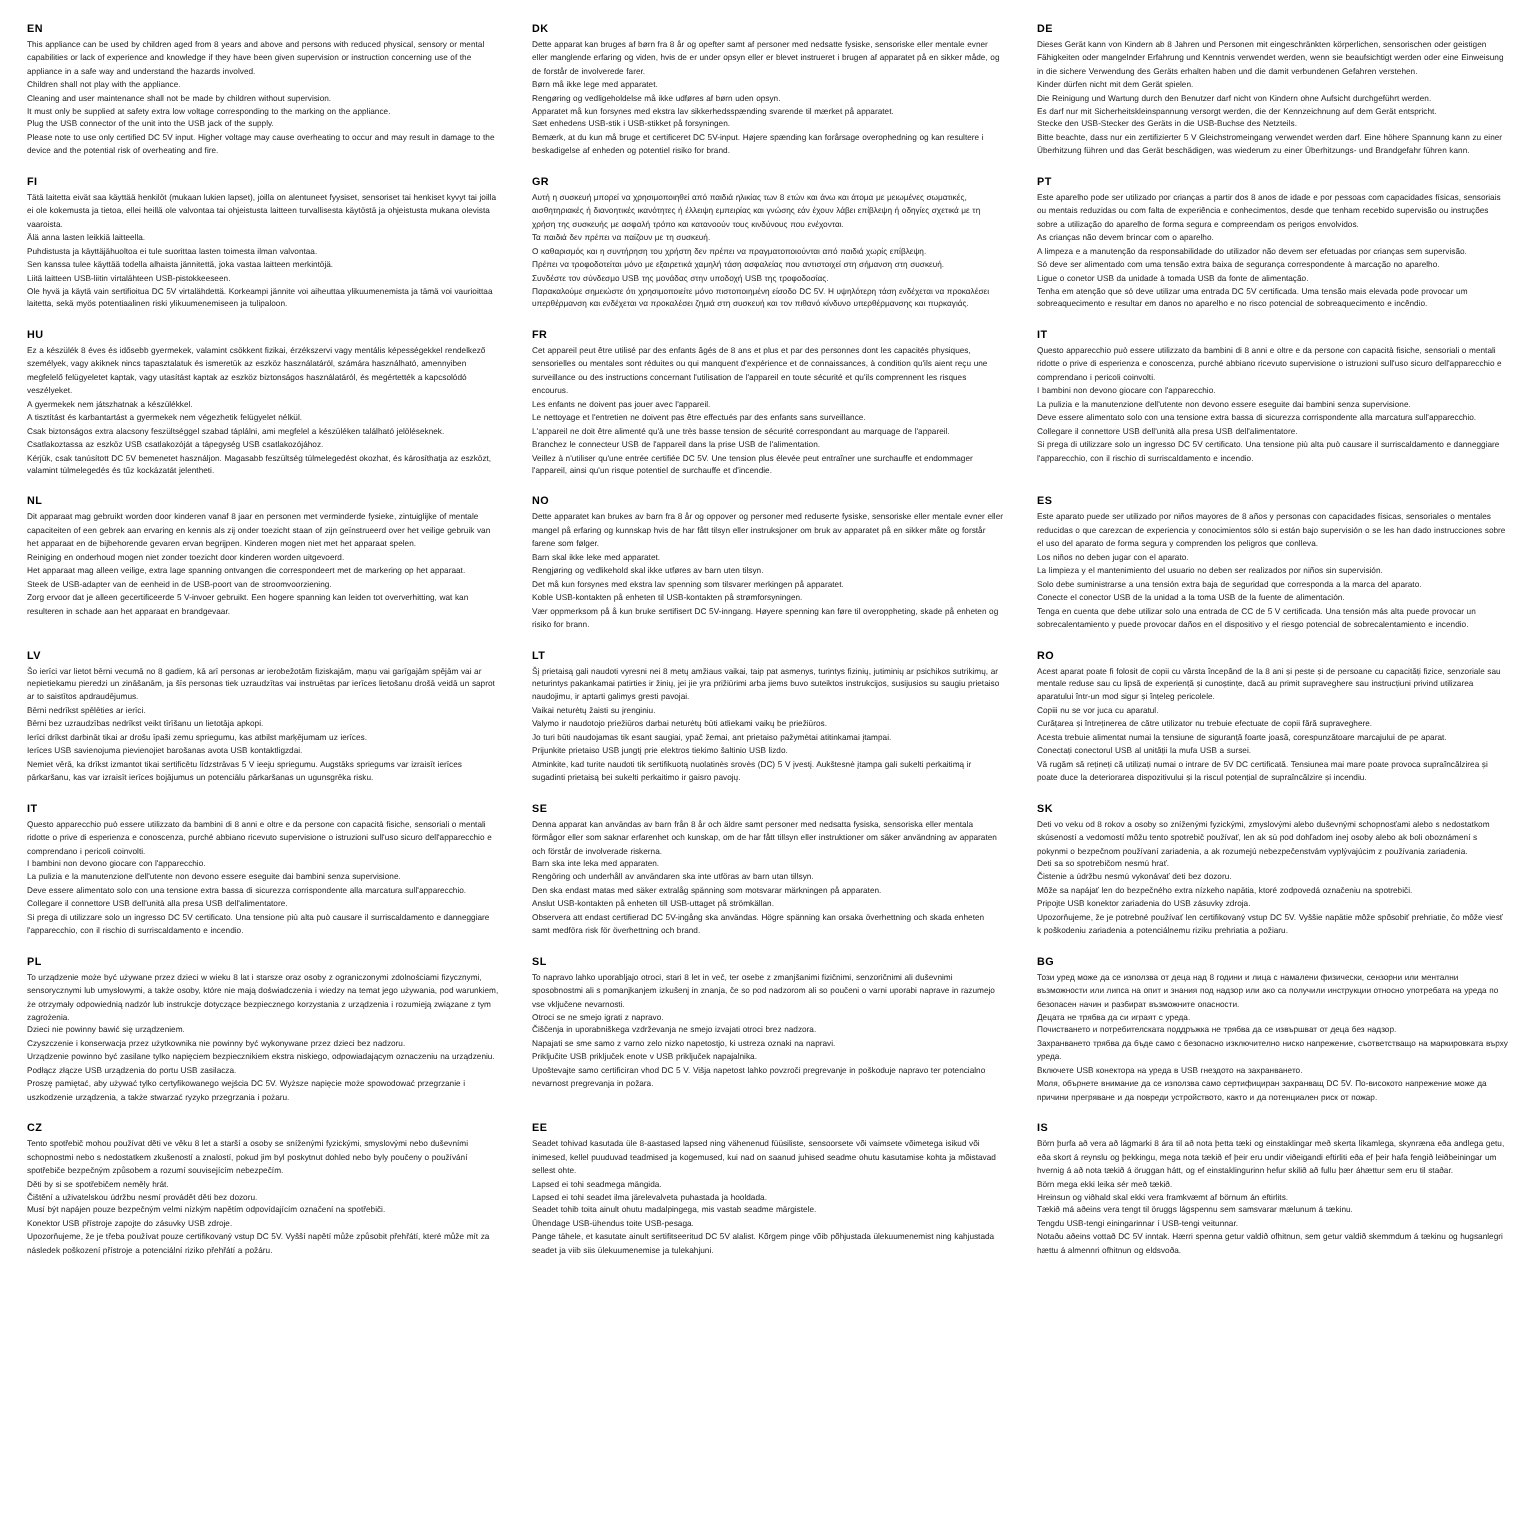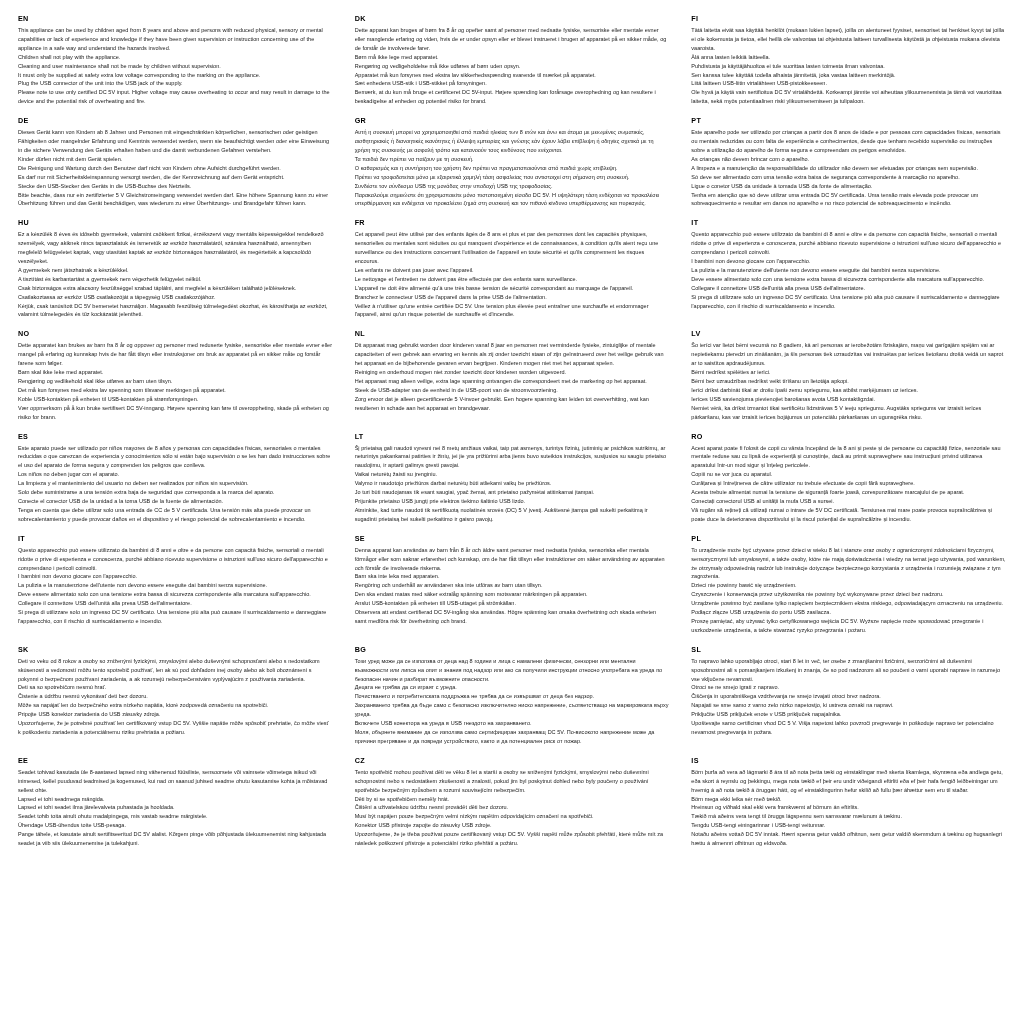--- a/index.html
+++ b/index.html
@@ -65,38 +65,38 @@
     <div class="cell">
       <div class="lang">DK</div>
       <div class="body">Dette apparat kan bruges af børn fra 8 år og opefter samt af personer med nedsatte fysiske, sensoriske eller mentale evner eller manglende erfaring og viden, hvis de er under opsyn eller er blevet instrueret i brugen af apparatet på en sikker måde, og de forstår de involverede farer.
 Børn må ikke lege med apparatet.
 Rengøring og vedligeholdelse må ikke udføres af børn uden opsyn.
 Apparatet må kun forsynes med ekstra lav sikkerhedsspænding svarende til mærket på apparatet.
 Sæt enhedens USB-stik i USB-stikket på forsyningen.
 Bemærk, at du kun må bruge et certificeret DC 5V-input. Højere spænding kan forårsage overophedning og kan resultere i beskadigelse af enheden og potentiel risiko for brand.</div>
     </div>
     <div class="cell">
+      <div class="lang">DE</div>
+      <div class="body">Dieses Gerät kann von Kindern ab 8 Jahren und Personen mit eingeschränkten körperlichen, sensorischen oder geistigen Fähigkeiten oder mangelnder Erfahrung und Kenntnis verwendet werden, wenn sie beaufsichtigt werden oder eine Einweisung in die sichere Verwendung des Geräts erhalten haben und die damit verbundenen Gefahren verstehen.
+Kinder dürfen nicht mit dem Gerät spielen.
+Die Reinigung und Wartung durch den Benutzer darf nicht von Kindern ohne Aufsicht durchgeführt werden.
+Es darf nur mit Sicherheitskleinspannung versorgt werden, die der Kennzeichnung auf dem Gerät entspricht.
+Stecke den USB-Stecker des Geräts in die USB-Buchse des Netzteils.
+Bitte beachte, dass nur ein zertifizierter 5 V Gleichstromeingang verwendet werden darf. Eine höhere Spannung kann zu einer Überhitzung führen und das Gerät beschädigen, was wiederum zu einer Überhitzungs- und Brandgefahr führen kann.</div>
+    </div>
+
+    <div class="cell">
       <div class="lang">FI</div>
       <div class="body">Tätä laitetta eivät saa käyttää henkilöt (mukaan lukien lapset), joilla on alentuneet fyysiset, sensoriset tai henkiset kyvyt tai joilla ei ole kokemusta ja tietoa, ellei heillä ole valvontaa tai ohjeistusta laitteen turvallisesta käytöstä ja ohjeistusta mukana olevista vaaroista.
 Älä anna lasten leikkiä laitteella.
 Puhdistusta ja käyttäjähuoltoa ei tule suorittaa lasten toimesta ilman valvontaa.
 Sen kanssa tulee käyttää todella alhaista jännitettä, joka vastaa laitteen merkintöjä.
 Liitä laitteen USB-liitin virtalähteen USB-pistokkeeseen.
 Ole hyvä ja käytä vain sertifioitua DC 5V virtalähdettä. Korkeampi jännite voi aiheuttaa ylikuumenemista ja tämä voi vaurioittaa laitetta, sekä myös potentiaalinen riski ylikuumenemiseen ja tulipaloon.</div>
     </div>
-
-    <div class="cell">
-      <div class="lang">DE</div>
-      <div class="body">Dieses Gerät kann von Kindern ab 8 Jahren und Personen mit eingeschränkten körperlichen, sensorischen oder geistigen Fähigkeiten oder mangelnder Erfahrung und Kenntnis verwendet werden, wenn sie beaufsichtigt werden oder eine Einweisung in die sichere Verwendung des Geräts erhalten haben und die damit verbundenen Gefahren verstehen.
-Kinder dürfen nicht mit dem Gerät spielen.
-Die Reinigung und Wartung durch den Benutzer darf nicht von Kindern ohne Aufsicht durchgeführt werden.
-Es darf nur mit Sicherheitskleinspannung versorgt werden, die der Kennzeichnung auf dem Gerät entspricht.
-Stecke den USB-Stecker des Geräts in die USB-Buchse des Netzteils.
-Bitte beachte, dass nur ein zertifizierter 5 V Gleichstromeingang verwendet werden darf. Eine höhere Spannung kann zu einer Überhitzung führen und das Gerät beschädigen, was wiederum zu einer Überhitzungs- und Brandgefahr führen kann.</div>
-    </div>
     <div class="cell">
       <div class="lang">GR</div>
       <div class="body">Αυτή η συσκευή μπορεί να χρησιμοποιηθεί από παιδιά ηλικίας των 8 ετών και άνω και άτομα με μειωμένες σωματικές, αισθητηριακές ή διανοητικές ικανότητες ή έλλειψη εμπειρίας και γνώσης εάν έχουν λάβει επίβλεψη ή οδηγίες σχετικά με τη χρήση της συσκευής με ασφαλή τρόπο και κατανοούν τους κινδύνους που ενέχονται.
 Τα παιδιά δεν πρέπει να παίζουν με τη συσκευή.
 Ο καθαρισμός και η συντήρηση του χρήστη δεν πρέπει να πραγματοποιούνται από παιδιά χωρίς επίβλεψη.
 Πρέπει να τροφοδοτείται μόνο με εξαιρετικά χαμηλή τάση ασφαλείας που αντιστοιχεί στη σήμανση στη συσκευή.
 Συνδέστε τον σύνδεσμο USB της μονάδας στην υποδοχή USB της τροφοδοσίας.
 Παρακαλούμε σημειώστε ότι χρησιμοποιείτε μόνο πιστοποιημένη είσοδο DC 5V. Η υψηλότερη τάση ενδέχεται να προκαλέσει υπερθέρμανση και ενδέχεται να προκαλέσει ζημιά στη συσκευή και τον πιθανό κίνδυνο υπερθέρμανσης και πυρκαγιάς.</div>
     </div>
     <div class="cell">
@@ -131,55 +131,55 @@
       <div class="lang">IT</div>
       <div class="body">Questo apparecchio può essere utilizzato da bambini di 8 anni e oltre e da persone con capacità fisiche, sensoriali o mentali ridotte o prive di esperienza e conoscenza, purché abbiano ricevuto supervisione o istruzioni sull'uso sicuro dell'apparecchio e comprendano i pericoli coinvolti.
 I bambini non devono giocare con l'apparecchio.
 La pulizia e la manutenzione dell'utente non devono essere eseguite dai bambini senza supervisione.
 Deve essere alimentato solo con una tensione extra bassa di sicurezza corrispondente alla marcatura sull'apparecchio.
 Collegare il connettore USB dell'unità alla presa USB dell'alimentatore.
 Si prega di utilizzare solo un ingresso DC 5V certificato. Una tensione più alta può causare il surriscaldamento e danneggiare l'apparecchio, con il rischio di surriscaldamento e incendio.</div>
     </div>
 
     <div class="cell">
+      <div class="lang">NL</div>
+      <div class="body">Dit apparaat mag gebruikt worden door kinderen vanaf 8 jaar en personen met verminderde fysieke, zintuiglijke of mentale capaciteiten of een gebrek aan ervaring en kennis als zij onder toezicht staan of zijn geïnstrueerd over het veilige gebruik van het apparaat en de bijbehorende gevaren ervan begrijpen. Kinderen mogen niet met het apparaat spelen.
+Reiniging en onderhoud mogen niet zonder toezicht door kinderen worden uitgevoerd.
+Het apparaat mag alleen veilige, extra lage spanning ontvangen die correspondeert met de markering op het apparaat.
+Steek de USB-adapter van de eenheid in de USB-poort van de stroomvoorziening.
+Zorg ervoor dat je alleen gecertificeerde 5 V-invoer gebruikt. Een hogere spanning kan leiden tot oververhitting, wat kan resulteren in schade aan het apparaat en brandgevaar.</div>
+    </div>
+    <div class="cell">
       <div class="lang">NO</div>
       <div class="body">Dette apparatet kan brukes av barn fra 8 år og oppover og personer med reduserte fysiske, sensoriske eller mentale evner eller mangel på erfaring og kunnskap hvis de har fått tilsyn eller instruksjoner om bruk av apparatet på en sikker måte og forstår farene som følger.
 Barn skal ikke leke med apparatet.
 Rengjøring og vedlikehold skal ikke utføres av barn uten tilsyn.
 Det må kun forsynes med ekstra lav spenning som tilsvarer merkingen på apparatet.
 Koble USB-kontakten på enheten til USB-kontakten på strømforsyningen.
 Vær oppmerksom på å kun bruke sertifisert DC 5V-inngang. Høyere spenning kan føre til overoppheting, skade på enheten og risiko for brann.</div>
     </div>
     <div class="cell">
-      <div class="lang">NL</div>
-      <div class="body">Dit apparaat mag gebruikt worden door kinderen vanaf 8 jaar en personen met verminderde fysieke, zintuiglijke of mentale capaciteiten of een gebrek aan ervaring en kennis als zij onder toezicht staan of zijn geïnstrueerd over het veilige gebruik van het apparaat en de bijbehorende gevaren ervan begrijpen. Kinderen mogen niet met het apparaat spelen.
-Reiniging en onderhoud mogen niet zonder toezicht door kinderen worden uitgevoerd.
-Het apparaat mag alleen veilige, extra lage spanning ontvangen die correspondeert met de markering op het apparaat.
-Steek de USB-adapter van de eenheid in de USB-poort van de stroomvoorziening.
-Zorg ervoor dat je alleen gecertificeerde 5 V-invoer gebruikt. Een hogere spanning kan leiden tot oververhitting, wat kan resulteren in schade aan het apparaat en brandgevaar.</div>
-    </div>
+      <div class="lang">ES</div>
+      <div class="body">Este aparato puede ser utilizado por niños mayores de 8 años y personas con capacidades físicas, sensoriales o mentales reducidas o que carezcan de experiencia y conocimientos sólo si están bajo supervisión o se les han dado instrucciones sobre el uso del aparato de forma segura y comprenden los peligros que conlleva.
+Los niños no deben jugar con el aparato.
+La limpieza y el mantenimiento del usuario no deben ser realizados por niños sin supervisión.
+Solo debe suministrarse a una tensión extra baja de seguridad que corresponda a la marca del aparato.
+Conecte el conector USB de la unidad a la toma USB de la fuente de alimentación.
+Tenga en cuenta que debe utilizar solo una entrada de CC de 5 V certificada. Una tensión más alta puede provocar un sobrecalentamiento y puede provocar daños en el dispositivo y el riesgo potencial de sobrecalentamiento e incendio.</div>
+    </div>
+
     <div class="cell">
       <div class="lang">LV</div>
       <div class="body">Šo ierīci var lietot bērni vecumā no 8 gadiem, kā arī personas ar ierobežotām fiziskajām, maņu vai garīgajām spējām vai ar nepietiekamu pieredzi un zināšanām, ja šīs personas tiek uzraudzītas vai instruētas par ierīces lietošanu drošā veidā un saprot ar to saistītos apdraudējumus.
 Bērni nedrīkst spēlēties ar ierīci.
 Bērni bez uzraudzības nedrīkst veikt tīrīšanu un lietotāja apkopi.
 Ierīci drīkst darbināt tikai ar drošu īpaši zemu spriegumu, kas atbilst marķējumam uz ierīces.
 Ierīces USB savienojuma pievienojiet barošanas avota USB kontaktligzdai.
 Nemiet vērā, ka drīkst izmantot tikai sertificētu līdzstrāvas 5 V ieeju spriegumu. Augstāks spriegums var izraisīt ierīces pārkaršanu, kas var izraisīt ierīces bojājumus un potenciālu pārkaršanas un ugunsgrēka risku.</div>
     </div>
-
-    <div class="cell">
-      <div class="lang">ES</div>
-      <div class="body">Este aparato puede ser utilizado por niños mayores de 8 años y personas con capacidades físicas, sensoriales o mentales reducidas o que carezcan de experiencia y conocimientos sólo si están bajo supervisión o se les han dado instrucciones sobre el uso del aparato de forma segura y comprenden los peligros que conlleva.
-Los niños no deben jugar con el aparato.
-La limpieza y el mantenimiento del usuario no deben ser realizados por niños sin supervisión.
-Solo debe suministrarse a una tensión extra baja de seguridad que corresponda a la marca del aparato.
-Conecte el conector USB de la unidad a la toma USB de la fuente de alimentación.
-Tenga en cuenta que debe utilizar solo una entrada de CC de 5 V certificada. Una tensión más alta puede provocar un sobrecalentamiento y puede provocar daños en el dispositivo y el riesgo potencial de sobrecalentamiento e incendio.</div>
-    </div>
     <div class="cell">
       <div class="lang">LT</div>
       <div class="body">Šį prietaisą gali naudoti vyresni nei 8 metų amžiaus vaikai, taip pat asmenys, turintys fizinių, jutiminių ar psichikos sutrikimų, ar neturintys pakankamai patirties ir žinių, jei jie yra prižiūrimi arba jiems buvo suteiktos instrukcijos, susijusios su saugiu prietaiso naudojimu, ir aptarti galimys gresti pavojai.
 Vaikai neturėtų žaisti su įrenginiu.
 Valymo ir naudotojo priežiūros darbai neturėtų būti atliekami vaikų be priežiūros.
 Jo turi būti naudojamas tik esant saugiai, ypač žemai, ant prietaiso pažymėtai atitinkamai įtampai.
 Prijunkite prietaiso USB jungtį prie elektros tiekimo šaltinio USB lizdo.
 Atminkite, kad turite naudoti tik sertifikuotą nuolatinės srovės (DC) 5 V įvestį. Aukštesnė įtampa gali sukelti perkaitimą ir sugadinti prietaisą bei sukelti perkaitimo ir gaisro pavojų.</div>
     </div>
     <div class="cell">
@@ -204,76 +204,76 @@
     <div class="cell">
       <div class="lang">SE</div>
       <div class="body">Denna apparat kan användas av barn från 8 år och äldre samt personer med nedsatta fysiska, sensoriska eller mentala förmågor eller som saknar erfarenhet och kunskap, om de har fått tillsyn eller instruktioner om säker användning av apparaten och förstår de involverade riskerna.
 Barn ska inte leka med apparaten.
 Rengöring och underhåll av användaren ska inte utföras av barn utan tillsyn.
 Den ska endast matas med säker extralåg spänning som motsvarar märkningen på apparaten.
 Anslut USB-kontakten på enheten till USB-uttaget på strömkällan.
 Observera att endast certifierad DC 5V-ingång ska användas. Högre spänning kan orsaka överhettning och skada enheten samt medföra risk för överhettning och brand.</div>
     </div>
     <div class="cell">
+      <div class="lang">SK</div>
+      <div class="body">Deti vo veku od 8 rokov a osoby so zníženými fyzickými, zmyslovými alebo duševnými schopnosťami alebo s nedostatkom skúseností a vedomostí môžu tento spotrebič používať, len ak sú pod dohľadom inej osoby alebo ak boli oboznámení s pokynmi o bezpečnom používaní zariadenia, a ak rozumejú nebezpečenstvám vyplývajúcim z používania zariadenia.
+Deti sa so spotrebičom nesmú hrať.
+Čistenie a údržbu nesmú vykonávať deti bez dozoru.
+Môže sa napájať len do bezpečného extra nízkeho napätia, ktoré zodpovedá označeniu na spotrebiči.
+Pripojte USB konektor zariadenia do USB zásuvky zdroja.
+Upozorňujeme, že je potrebné používať len certifikovaný vstup DC 5V. Vyššie napätie môže spôsobiť prehriatie, čo môže viesť k poškodeniu zariadenia a potenciálnemu riziku prehriatia a požiaru.</div>
+    </div>
+
+    <div class="cell">
       <div class="lang">PL</div>
       <div class="body">To urządzenie może być używane przez dzieci w wieku 8 lat i starsze oraz osoby z ograniczonymi zdolnościami fizycznymi, sensorycznymi lub umysłowymi, a także osoby, które nie mają doświadczenia i wiedzy na temat jego używania, pod warunkiem, że otrzymały odpowiednią nadzór lub instrukcje dotyczące bezpiecznego korzystania z urządzenia i rozumieją związane z tym zagrożenia.
 Dzieci nie powinny bawić się urządzeniem.
 Czyszczenie i konserwacja przez użytkownika nie powinny być wykonywane przez dzieci bez nadzoru.
 Urządzenie powinno być zasilane tylko napięciem bezpiecznikiem ekstra niskiego, odpowiadającym oznaczeniu na urządzeniu.
 Podłącz złącze USB urządzenia do portu USB zasilacza.
 Proszę pamiętać, aby używać tylko certyfikowanego wejścia DC 5V. Wyższe napięcie może spowodować przegrzanie i uszkodzenie urządzenia, a także stwarzać ryzyko przegrzania i pożaru.</div>
     </div>
-
-    <div class="cell">
-      <div class="lang">SK</div>
-      <div class="body">Deti vo veku od 8 rokov a osoby so zníženými fyzickými, zmyslovými alebo duševnými schopnosťami alebo s nedostatkom skúseností a vedomostí môžu tento spotrebič používať, len ak sú pod dohľadom inej osoby alebo ak boli oboznámení s pokynmi o bezpečnom používaní zariadenia, a ak rozumejú nebezpečenstvám vyplývajúcim z používania zariadenia.
-Deti sa so spotrebičom nesmú hrať.
-Čistenie a údržbu nesmú vykonávať deti bez dozoru.
-Môže sa napájať len do bezpečného extra nízkeho napätia, ktoré zodpovedá označeniu na spotrebiči.
-Pripojte USB konektor zariadenia do USB zásuvky zdroja.
-Upozorňujeme, že je potrebné používať len certifikovaný vstup DC 5V. Vyššie napätie môže spôsobiť prehriatie, čo môže viesť k poškodeniu zariadenia a potenciálnemu riziku prehriatia a požiaru.</div>
+    <div class="cell">
+      <div class="lang">SL</div>
+      <div class="body">To napravo lahko uporabljajo otroci, stari 8 let in več, ter osebe z zmanjšanimi fizičnimi, senzoričnimi ali duševnimi sposobnostmi ali s pomanjkanjem izkušenj in znanja, če so pod nadzorom ali so poučeni o varni uporabi naprave in razumejo vse vključene nevarnosti.
+Otroci se ne smejo igrati z napravo.
+Čiščenja in uporabniškega vzdrževanja ne smejo izvajati otroci brez nadzora.
+Napajati se sme samo z varno zelo nizko napetostjo, ki ustreza oznaki na napravi.
+Priključite USB priključek enote v USB priključek napajalnika.
+Upoštevajte samo certificiran vhod DC 5 V. Višja napetost lahko povzroči pregrevanje in poškoduje napravo ter potencialno nevarnost pregrevanja in požara.</div>
     </div>
     <div class="cell">
       <div class="lang">BG</div>
       <div class="body">Този уред може да се използва от деца над 8 години и лица с намалени физически, сензорни или ментални възможности или липса на опит и знания под надзор или ако са получили инструкции относно употребата на уреда по безопасен начин и разбират възможните опасности.
 Децата не трябва да си играят с уреда.
 Почистването и потребителската поддръжка не трябва да се извършват от деца без надзор.
 Захранването трябва да бъде само с безопасно изключително ниско напрежение, съответстващо на маркировката върху уреда.
 Включете USB конектора на уреда в USB гнездото на захранването.
 Моля, обърнете внимание да се използва само сертифициран захранващ DC 5V. По-високото напрежение може да причини прегряване и да повреди устройството, както и да потенциален риск от пожар.</div>
     </div>
-    <div class="cell">
-      <div class="lang">SL</div>
-      <div class="body">To napravo lahko uporabljajo otroci, stari 8 let in več, ter osebe z zmanjšanimi fizičnimi, senzoričnimi ali duševnimi sposobnostmi ali s pomanjkanjem izkušenj in znanja, če so pod nadzorom ali so poučeni o varni uporabi naprave in razumejo vse vključene nevarnosti.
-Otroci se ne smejo igrati z napravo.
-Čiščenja in uporabniškega vzdrževanja ne smejo izvajati otroci brez nadzora.
-Napajati se sme samo z varno zelo nizko napetostjo, ki ustreza oznaki na napravi.
-Priključite USB priključek enote v USB priključek napajalnika.
-Upoštevajte samo certificiran vhod DC 5 V. Višja napetost lahko povzroči pregrevanje in poškoduje napravo ter potencialno nevarnost pregrevanja in požara.</div>
-    </div>
-
+
+    <div class="cell">
+      <div class="lang">CZ</div>
+      <div class="body">Tento spotřebič mohou používat děti ve věku 8 let a starší a osoby se sníženými fyzickými, smyslovými nebo duševními schopnostmi nebo s nedostatkem zkušeností a znalostí, pokud jim byl poskytnut dohled nebo byly poučeny o používání spotřebiče bezpečným způsobem a rozumí souvisejícím nebezpečím.
+Děti by si se spotřebičem neměly hrát.
+Čištění a uživatelskou údržbu nesmí provádět děti bez dozoru.
+Musí být napájen pouze bezpečným velmi nízkým napětím odpovídajícím označení na spotřebiči.
+Konektor USB přístroje zapojte do zásuvky USB zdroje.
+Upozorňujeme, že je třeba používat pouze certifikovaný vstup DC 5V. Vyšší napětí může způsobit přehřátí, které může mít za následek poškození přístroje a potenciální riziko přehřátí a požáru.</div>
+    </div>
     <div class="cell">
       <div class="lang">EE</div>
       <div class="body">Seadet tohivad kasutada üle 8-aastased lapsed ning vähenenud füüsiliste, sensoorsete või vaimsete võimetega isikud või inimesed, kellel puuduvad teadmised ja kogemused, kui nad on saanud juhised seadme ohutu kasutamise kohta ja mõistavad sellest ohte.
 Lapsed ei tohi seadmega mängida.
 Lapsed ei tohi seadet ilma järelevalveta puhastada ja hooldada.
 Seadet tohib toita ainult ohutu madalpingega, mis vastab seadme märgistele.
 Ühendage USB-ühendus toite USB-pesaga.
 Pange tähele, et kasutate ainult sertifitseeritud DC 5V alalist. Kõrgem pinge võib põhjustada ülekuumenemist ning kahjustada seadet ja viib siis ülekuumenemise ja tulekahjuni.</div>
     </div>
     <div class="cell">
-      <div class="lang">CZ</div>
-      <div class="body">Tento spotřebič mohou používat děti ve věku 8 let a starší a osoby se sníženými fyzickými, smyslovými nebo duševními schopnostmi nebo s nedostatkem zkušeností a znalostí, pokud jim byl poskytnut dohled nebo byly poučeny o používání spotřebiče bezpečným způsobem a rozumí souvisejícím nebezpečím.
-Děti by si se spotřebičem neměly hrát.
-Čištění a uživatelskou údržbu nesmí provádět děti bez dozoru.
-Musí být napájen pouze bezpečným velmi nízkým napětím odpovídajícím označení na spotřebiči.
-Konektor USB přístroje zapojte do zásuvky USB zdroje.
-Upozorňujeme, že je třeba používat pouze certifikovaný vstup DC 5V. Vyšší napětí může způsobit přehřátí, které může mít za následek poškození přístroje a potenciální riziko přehřátí a požáru.</div>
-    </div>
-    <div class="cell">
       <div class="lang">IS</div>
       <div class="body">Börn þurfa að vera að lágmarki 8 ára til að nota þetta tæki og einstaklingar með skerta líkamlega, skynræna eða andlega getu, eða skort á reynslu og þekkingu, mega nota tækið ef þeir eru undir viðeigandi eftirliti eða ef þeir hafa fengið leiðbeiningar um hvernig á að nota tækið á öruggan hátt, og ef einstaklingurinn hefur skilið að fullu þær áhættur sem eru til staðar.
 Börn mega ekki leika sér með tækið.
 Hreinsun og viðhald skal ekki vera framkvæmt af börnum án eftirlits.
 Tækið má aðeins vera tengt til öruggs lágspennu sem samsvarar mælunum á tækinu.
 Tengdu USB-tengi einingarinnar í USB-tengi veitunnar.
 Notaðu aðeins vottað DC 5V inntak. Hærri spenna getur valdið ofhitnun, sem getur valdið skemmdum á tækinu og hugsanlegri hættu á almennri ofhitnun og eldsvoða.</div>
     </div>
 
   </div>

